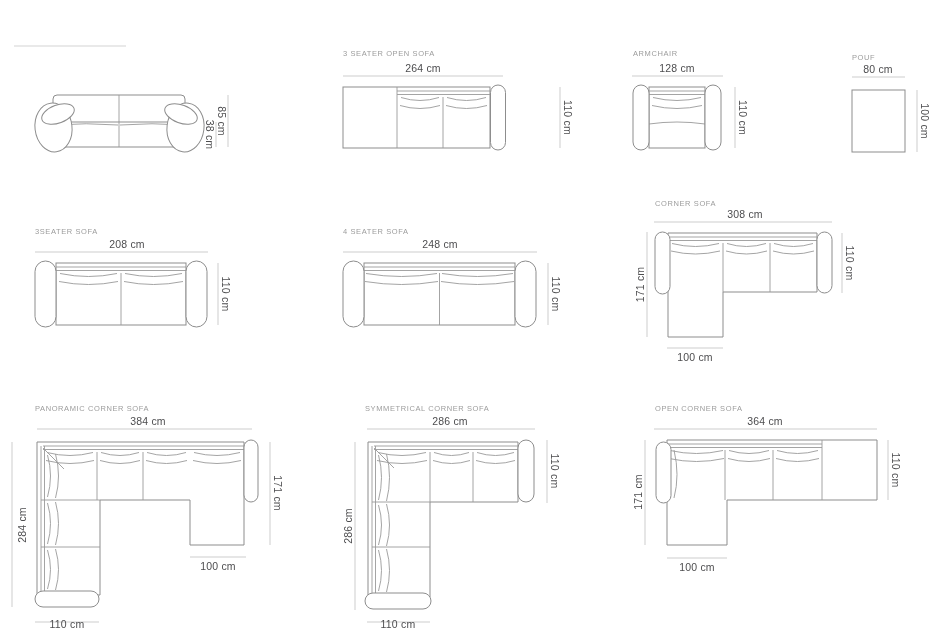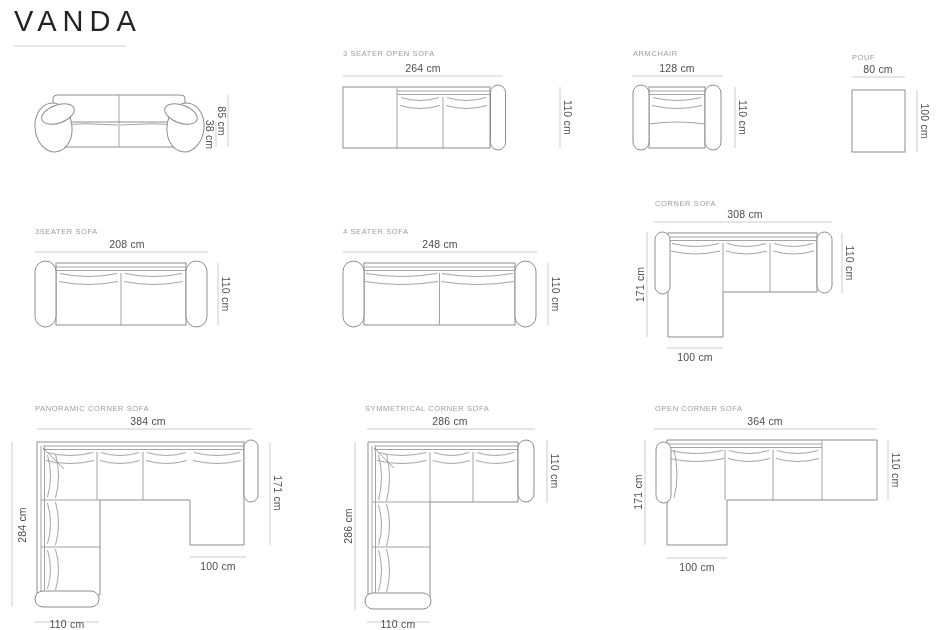--- a/index.html
+++ b/index.html
@@ -15,21 +15,20 @@
   .outline{fill:none;stroke:#8d8d8d;stroke-width:1;}
   .soft{fill:none;stroke:#9a9a9a;stroke-width:0.9;}
   .pill{fill:#ffffff;stroke:#8d8d8d;stroke-width:1;}
   .dimline{fill:none;stroke:#cdcdcd;stroke-width:1;}
 </style>
 </head>
 <body>
 
 <div id="page">
 
-  <div id="brand-title">VANDA</div>
   <div id="brand-underline"></div>
 
   <svg style="left:25px;top:78px" width="215" height="100" viewBox="0 0 215 100">
     <path class="outline" d="M 28,46 L 28,21 Q 28,17 32,17 L 156,17 Q 160,17 160,21 L 160,46"></path>
     <path class="soft" d="M 94,17 L 94,44"></path>
     <rect class="outline" x="28" y="44" width="133" height="25" rx="4"></rect>
     <path class="soft" d="M 30,47 Q 61,44.5 93,47 M 95,47 Q 127,44.5 159,47"></path>
     <path class="soft" d="M 94,44 L 94,69"></path>
     <ellipse class="pill" cx="28.5" cy="49.5" rx="18.5" ry="24.5" transform="rotate(-7 28.5 49.5)"></ellipse>
     <ellipse class="pill" cx="160.5" cy="49.5" rx="18.5" ry="24.5" transform="rotate(7 160.5 49.5)"></ellipse>

